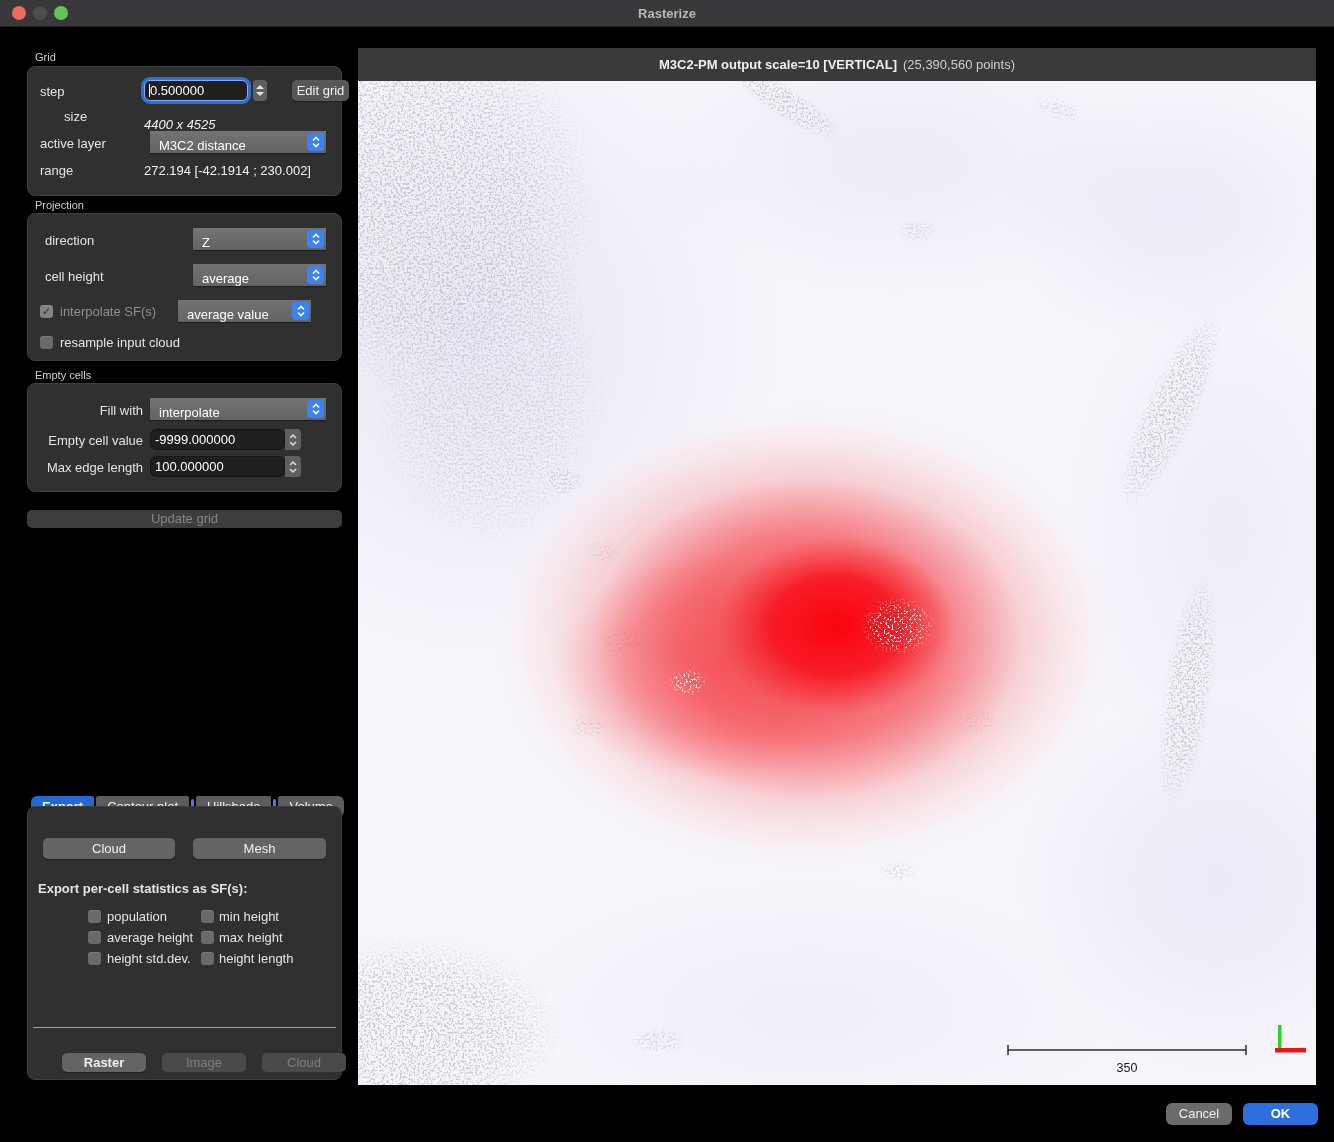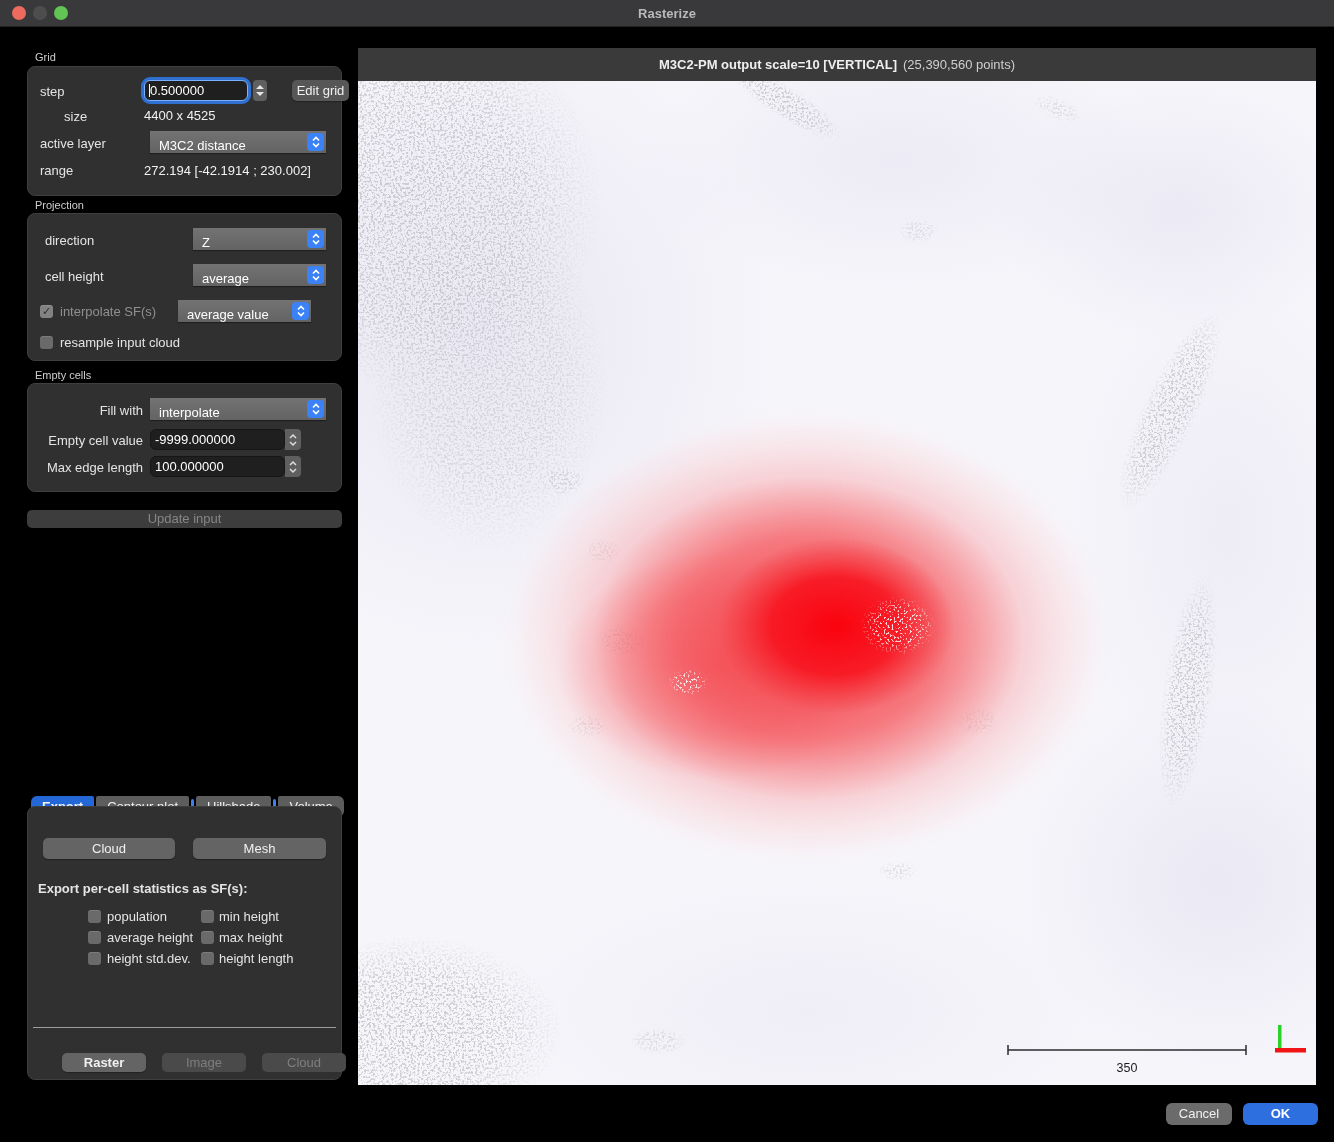--- a/index.html
+++ b/index.html
@@ -71,21 +71,21 @@
   <div class="glabel" style="left:35px;top:51px;">Grid</div>
   <div class="gbox" style="left:27px;top:66px;width:315px;height:130px;"></div>
   <div class="lbl" style="left:40px;top:84px;">step</div>
   <div class="field focus" style="left:144px;top:80px;width:104px;height:21px;"><span class="cursor"></span><span>0.500000</span></div>
   <div class="spin" style="left:253px;top:80px;width:14px;height:21px;">
       <span class="tri-up"></span>
       <span class="tri-dn"></span>
     </div>
   <div class="btn small" style="left:273px;top:80px;width:57px;height:21px;line-height:21px;background:#575757;">Edit grid</div>
   <div class="lbl" style="left:40px;top:109px;margin-left:24px;">size</div>
-  <div class="val" style="left:144px;top:108px;">4400 x 4525</div>
+  <div class="val" style="left:144px;top:117px;font-style:italic;">4400 x 4525</div>
   <div class="lbl" style="left:40px;top:136px;">active layer</div>
   <div class="select" style="left:150px;top:131px;width:176px;height:22px;">
     <span>M3C2 distance</span>
     <span class="pill">
         <svg width="10" height="14" viewBox="0 0 10 14">
           <path d="M2 5.5L5 2.5L8 5.5" stroke="#fff" stroke-width="1.6" fill="none"></path>
           <path d="M2 8.5L5 11.5L8 8.5" stroke="#fff" stroke-width="1.6" fill="none"></path>
         </svg>
       </span>
   </div>
@@ -150,21 +150,21 @@
     </div>
   <div class="lbl r" style="left:30px;top:460px;width:113px;">Max edge length</div>
   <div class="field" style="left:150px;top:456px;width:135px;height:21px;">100.000000</div>
   <div class="stepper" style="left:285px;top:456px;width:16px;height:21px;">
       <svg width="10" height="16" viewBox="0 0 10 16">
         <path d="M2 6L5 3L8 6" stroke="#ddd" stroke-width="1.5" fill="none"></path>
         <path d="M2 10L5 13L8 10" stroke="#ddd" stroke-width="1.5" fill="none"></path>
       </svg>
     </div>
 
-  <div class="btn disabled" style="left:27px;top:510px;width:315px;height:18px;line-height:18px;">Update input</div>
+  <div class="btn disabled" style="left:27px;top:510px;width:315px;height:18px;line-height:18px;">Update grid</div>
 
   <div class="tabs" style="left:31px;top:796px;">
     <div class="seg first active">Export</div>
     <div class="seg mid">Contour plot</div>
     <div class="tsep"></div>
     <div class="seg mid">Hillshade</div>
     <div class="tsep"></div>
     <div class="seg last">Volume</div>
   </div>
   <div class="gbox" style="left:27px;top:806px;width:315px;height:274px;"></div>

